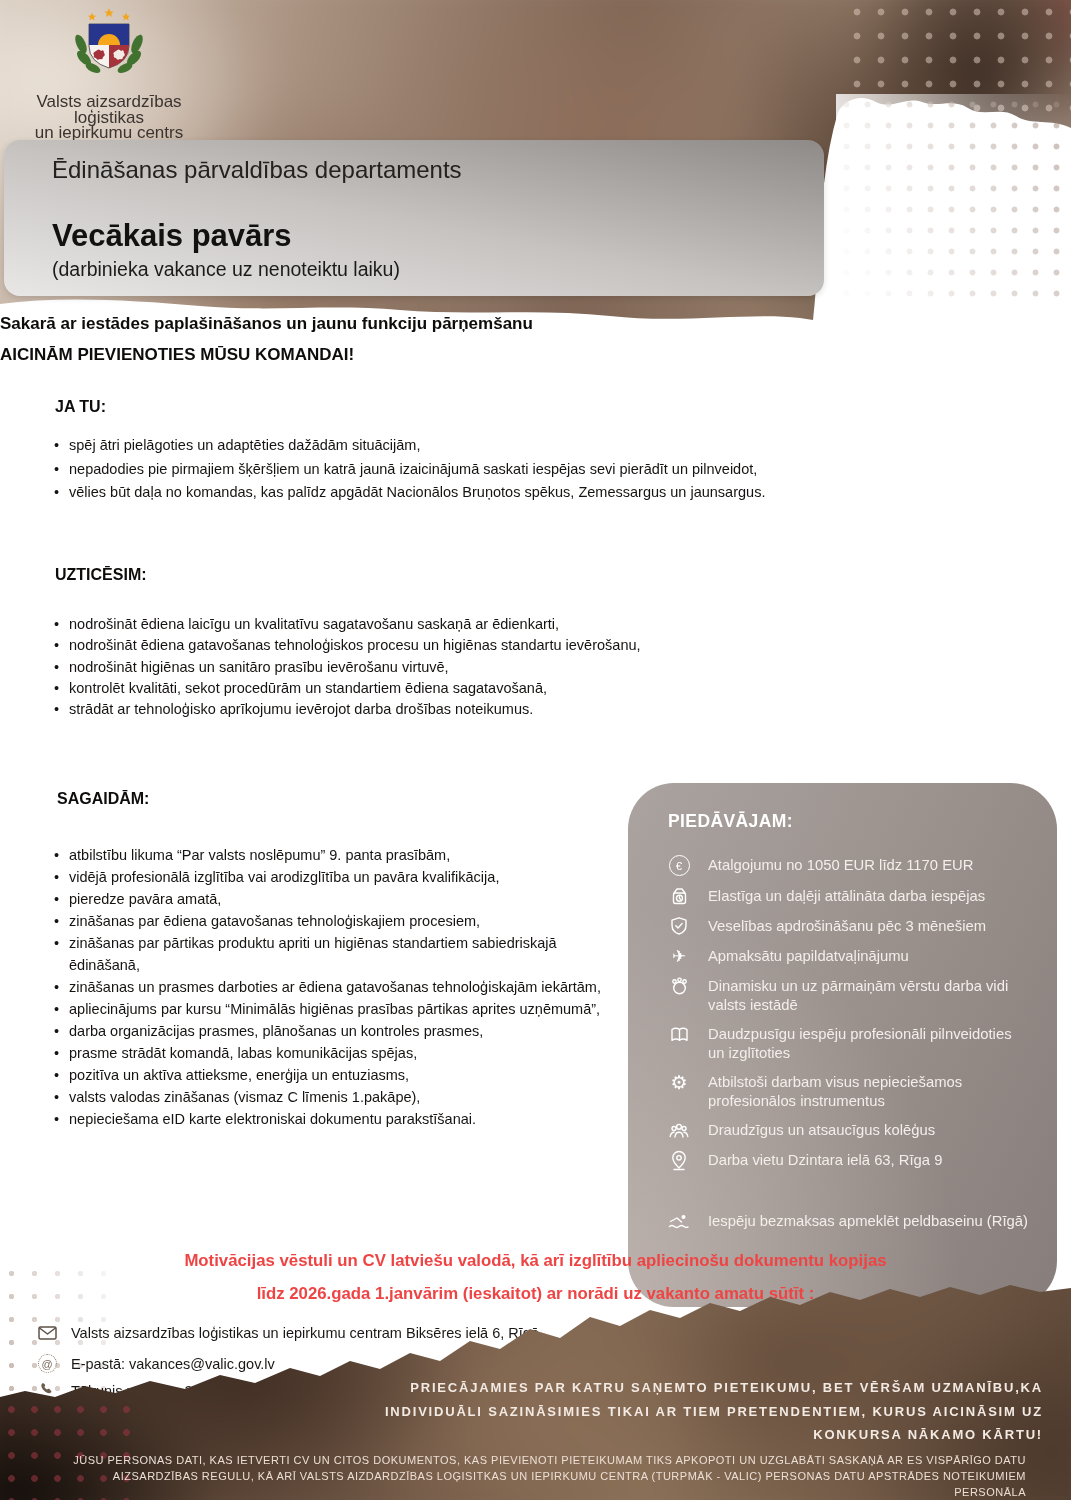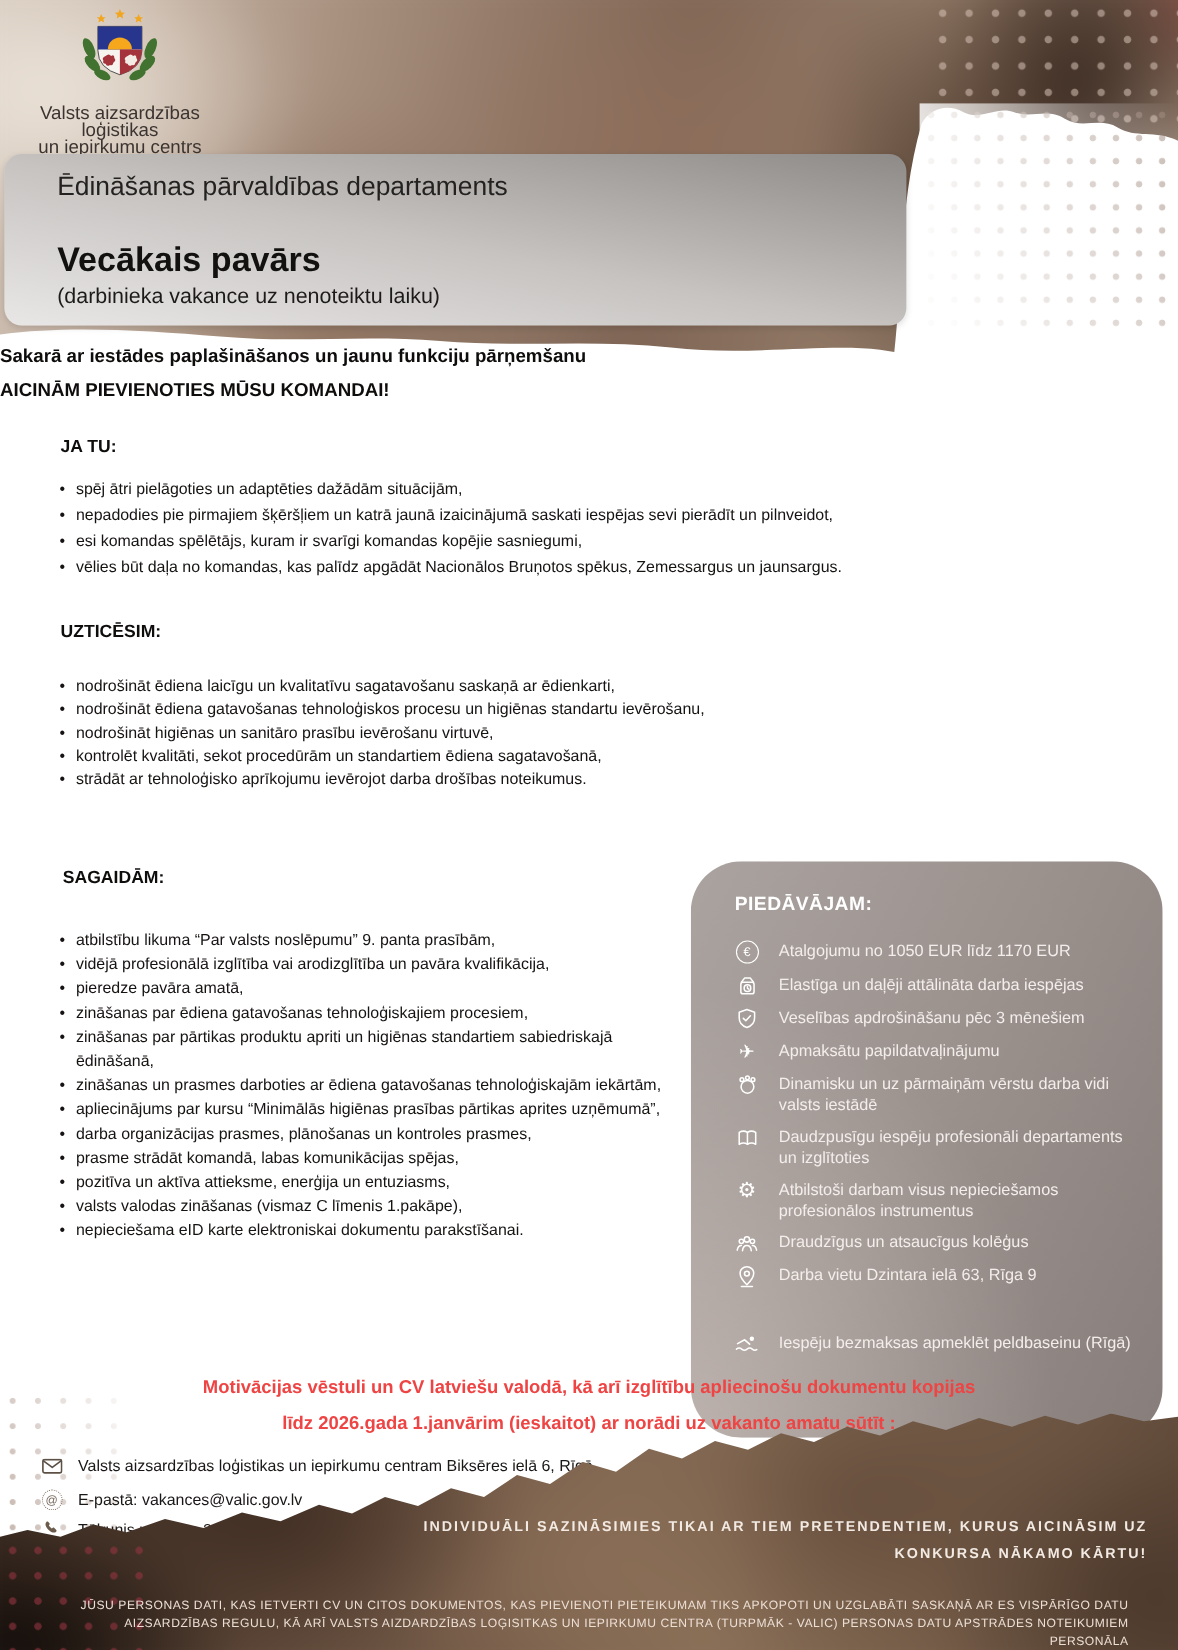--- a/index.html
+++ b/index.html
@@ -168,21 +168,20 @@
 
   <div class="intro">
     <div>Sakarā ar iestādes paplašināšanos un jaunu funkciju pārņemšanu</div>
     <div>AICINĀM PIEVIENOTIES MŪSU KOMANDAI!</div>
   </div>
 
   <div class="sec-h" style="left:55px;top:398px;">JA TU:</div>
   <ul class="bullets lh-a" style="left:52px;top:434px;width:990px;">
     <li>spēj ātri pielāgoties un adaptēties dažādām situācijām,</li>
     <li>nepadodies pie pirmajiem šķēršļiem un katrā jaunā izaicinājumā saskati iespējas sevi pierādīt un pilnveidot,</li>
-    <li>esi komandas spēlētājs, kuram ir svarīgi komandas kopējie sasniegumi,</li>
     <li>vēlies būt daļa no komandas, kas palīdz apgādāt Nacionālos Bruņotos spēkus, Zemessargus un jaunsargus.</li>
   </ul>
 
   <div class="sec-h" style="left:55px;top:566px;">UZTICĒSIM:</div>
   <ul class="bullets lh-b" style="left:52px;top:614px;width:990px;">
     <li>nodrošināt ēdiena laicīgu un kvalitatīvu sagatavošanu saskaņā ar ēdienkarti,</li>
     <li>nodrošināt ēdiena gatavošanas tehnoloģiskos procesu un higiēnas standartu ievērošanu,</li>
     <li>nodrošināt higiēnas un sanitāro prasību ievērošanu virtuvē,</li>
     <li>kontrolēt kvalitāti, sekot procedūrām un standartiem ēdiena sagatavošanā,</li>
     <li>strādāt ar tehnoloģisko aprīkojumu ievērojot darba drošības noteikumus.</li>
@@ -256,21 +255,21 @@
         <span class="tx">Dinamisku un uz pārmaiņām vērstu darba vidi valsts iestādē</span>
       </div>
 
       <div class="orow">
         <span class="ic">
           <svg width="21" height="19" viewBox="0 0 21 19">
               <path d="M3 4.5c2.6-1.6 5.2-1.6 7.5 0 2.3-1.6 4.9-1.6 7.5 0v10.8c-2.6-1.6-5.2-1.6-7.5 0-2.3-1.6-4.9-1.6-7.5 0z"></path>
               <path d="M10.5 4.5v10.8"></path>
             </svg>
         </span>
-        <span class="tx">Daudzpusīgu iespēju profesionāli departaments un izglītoties</span>
+        <span class="tx">Daudzpusīgu iespēju profesionāli pilnveidoties un izglītoties</span>
       </div>
 
       <div class="orow">
         <span class="ic">
             <span class="glyph" style="font-size:19px;">⚙</span>
           </span>
         <span class="tx">Atbilstoši darbam visus nepieciešamos profesionālos instrumentus</span>
       </div>
 
       <div class="orow">
@@ -340,20 +339,21 @@
     </span>
     <span>Tālrunis uzziņām 22033095</span>
   </div>
 
   <div class="band">
     <div class="blur"></div>
   </div>
   <div class="dots-maroon"></div>
 
   <div class="notice">
+    <div>PRIECĀJAMIES PAR KATRU SAŅEMTO PIETEIKUMU, BET VĒRŠAM UZMANĪBU,KA</div>
     <div>INDIVIDUĀLI SAZINĀSIMIES TIKAI AR TIEM PRETENDENTIEM, KURUS AICINĀSIM UZ</div>
     <div>KONKURSA NĀKAMO KĀRTU!</div>
   </div>
 
   <div class="legal">
     <div>JŪSU PERSONAS DATI, KAS IETVERTI CV UN CITOS DOKUMENTOS, KAS PIEVIENOTI PIETEIKUMAM TIKS APKOPOTI UN UZGLABĀTI SASKAŅĀ AR ES VISPĀRĪGO DATU</div>
     <div>AIZSARDZĪBAS REGULU, KĀ ARĪ VALSTS AIZDARDZĪBAS LOĢISITKAS UN IEPIRKUMU CENTRA (TURPMĀK - VALIC) PERSONAS DATU APSTRĀDES NOTEIKUMIEM PERSONĀLA</div>
 
   </div>
 

